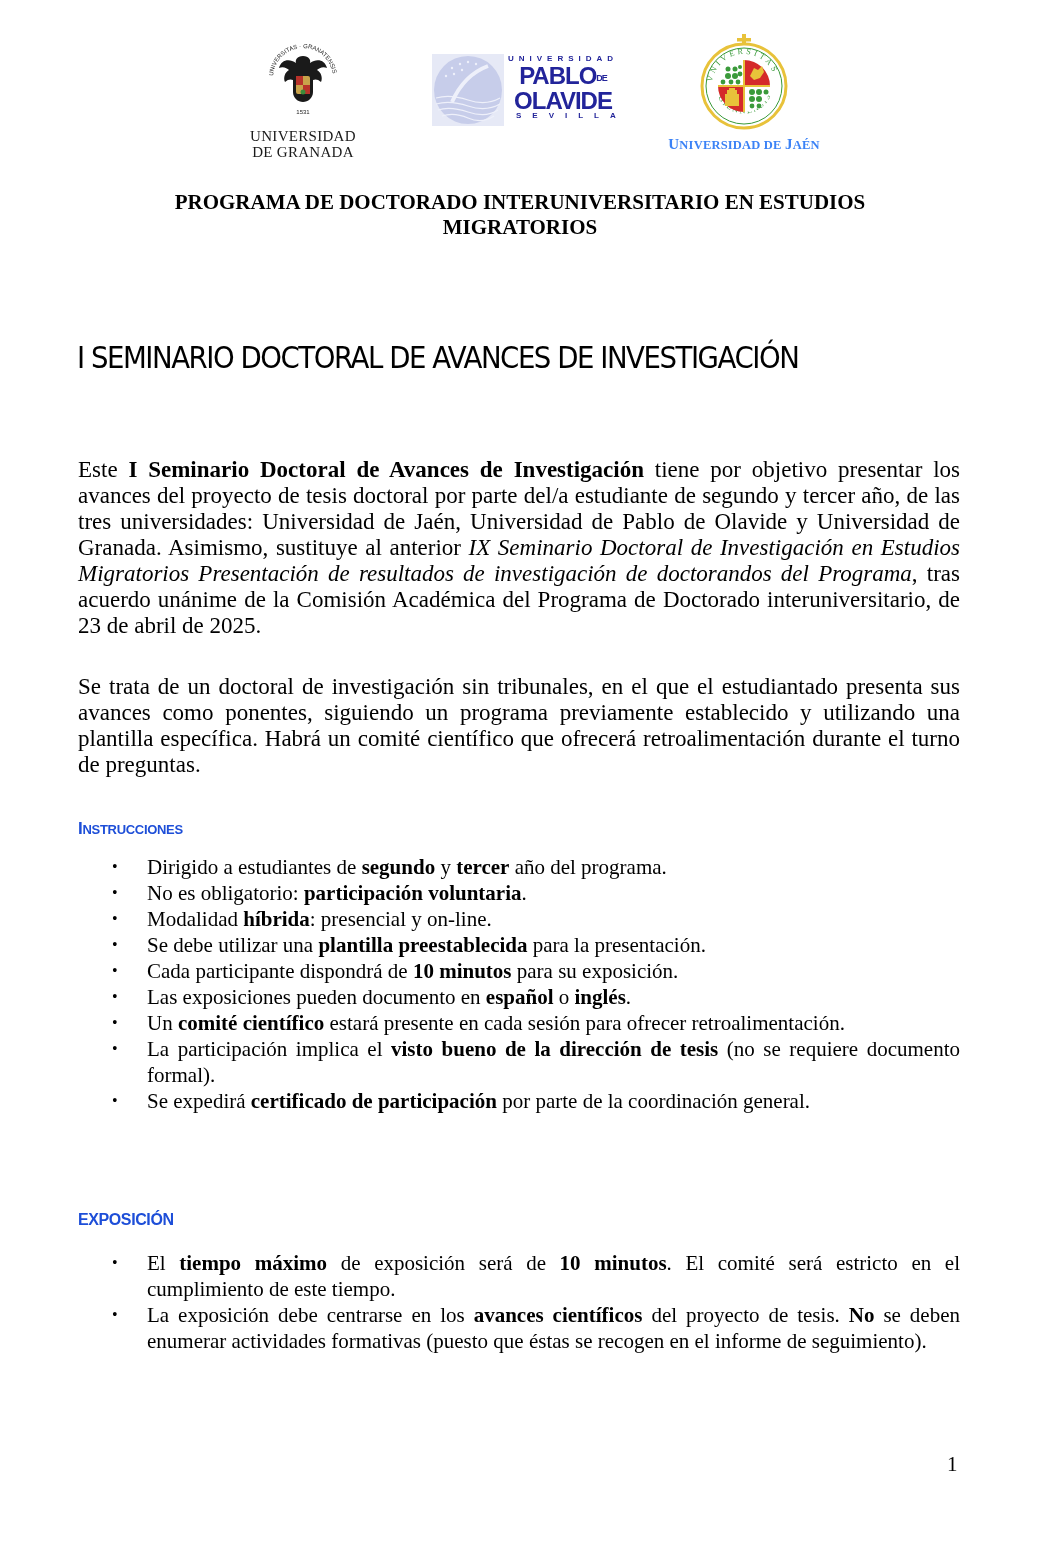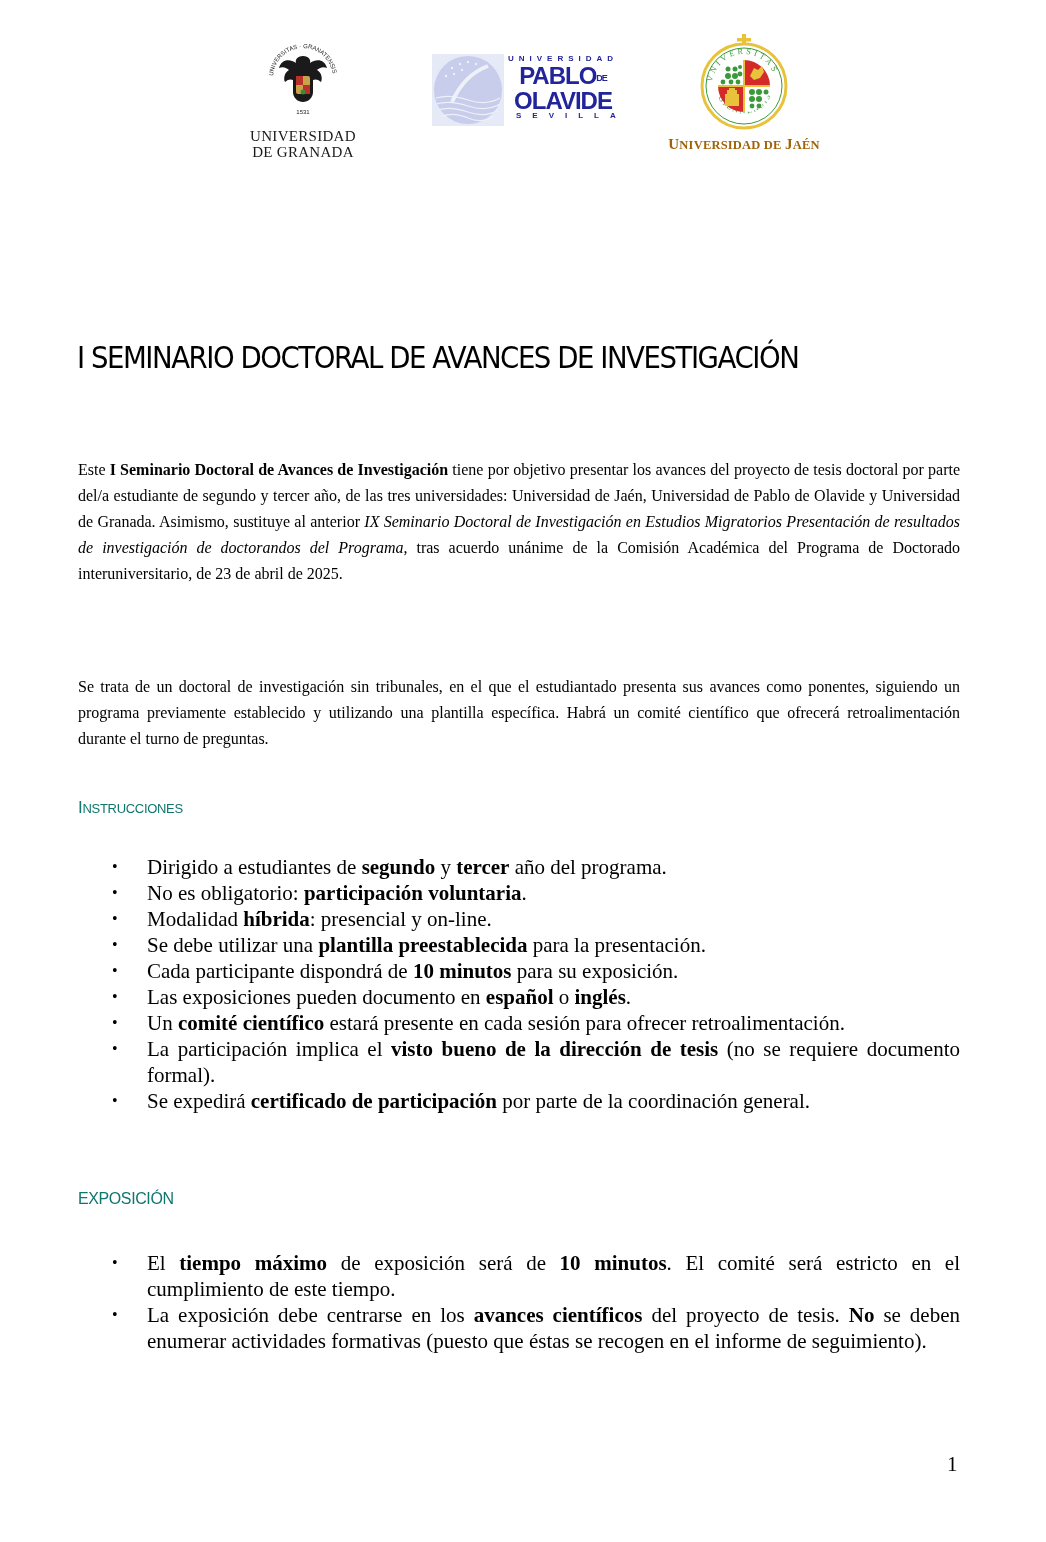--- a/index.html
+++ b/index.html
@@ -3,36 +3,36 @@
   <meta charset="utf-8">
   <style>
     html, body { margin: 0; padding: 0; background: #ffffff; }
     body { width: 1046px; height: 1542px; position: relative; overflow: hidden; color: #000; font-family: "Liberation Serif", serif; }
     .logos { position: absolute; top: 30px; left: 0; width: 1046px; height: 130px; }
     .logo { position: absolute; }
     .logo-ugr { left: 238px; top: 6px; width: 130px; text-align: center; }
     .logo-upo { left: 430px; top: 24px; width: 185px; height: 72px; }
     .logo-uja { left: 664px; top: 2px; width: 160px; text-align: center; }
     .ugr-text { font-family: "Liberation Serif", serif; font-size: 15px; line-height: 16px; letter-spacing: 0.3px; color: #1a1a1a; margin-top: 4px; }
-    .uja-text { font-family: "Liberation Serif", serif; font-size: 12.5px; font-weight: bold; color: #a16207; margin-top: 2px; letter-spacing: 0.2px; }
+    .uja-text { font-family: "Liberation Serif", serif; font-size: 12.5px; font-weight: bold; color: #3b82f6; margin-top: 2px; letter-spacing: 0.2px; }
     .uja-text .big { font-size: 15px; }
     .upo-circle { position: absolute; left: 2px; top: 0; }
     .upo-words { position: absolute; left: 78px; top: 0; width: 110px; text-align: center; color: #22249a; font-family: "Liberation Sans", sans-serif; }
     .upo-univ { font-size: 8px; letter-spacing: 5px; font-weight: bold; }
     .upo-pablo { font-family: Liberation Sans, sans-serif; font-weight: bold; font-size: 24px; line-height: 20px; letter-spacing: -1px; margin-top: 3px; }
     .upo-sev { font-size: 8px; letter-spacing: 11px; margin-top: 0; padding-left: 8px; font-weight: bold; }
 
     .program-title { position: absolute; top: 190px; left: 80px; width: 880px; text-align: center; font-family: "Liberation Serif", serif; font-weight: bold; font-size: 21px; line-height: 25px; }
     .main-title { position: absolute; top: 336px; left: 77px; width: 900px; font-family: "DejaVu Sans", sans-serif; font-size: 30px; letter-spacing: -1.6px; line-height: 44px; transform: scaleX(0.92); transform-origin: left center; white-space: nowrap; }
 
-    .para { position: absolute; left: 78px; width: 882px; font-family: "Liberation Serif", serif; font-size: 16px; line-height: 26px; text-align: justify; }
+    .para { position: absolute; left: 78px; width: 882px; font-family: "Liberation Serif", serif; font-size: 23px; line-height: 26px; text-align: justify; }
     .para-1 { top: 457px; }
     .para-2 { top: 674px; }
 
-    .section-heading { position: absolute; left: 78px; font-family: "Liberation Sans", sans-serif; font-weight: normal; color: #0f766e; }
+    .section-heading { position: absolute; left: 78px; font-family: "Liberation Sans", sans-serif; font-weight: bold; color: #1d4ed8; margin-top: 21px; }
     .h-instr { top: 798px; font-size: 17px; letter-spacing: -0.3px; }
     .h-instr .sc { font-size: 13px; }
     .h-expo { top: 1190px; font-size: 16px; letter-spacing: -0.4px; }
 
     .blist { position: absolute; left: 110px; width: 850px; margin: 0; padding: 0; list-style: none; font-family: "Liberation Serif", serif; font-size: 21px; line-height: 26px; }
     .blist li { position: relative; padding-left: 37px; text-align: justify; }
     .blist li .bullet { position: absolute; left: 2px; top: 0; font-size: 16px; }
     .list-instr { top: 854px; }
     .list-expo { top: 1250px; }
     .list-expo li { margin-bottom: 0; }
@@ -136,20 +136,22 @@
           <rect x="31" y="58" width="4" height="4"></rect>
           <rect x="37" y="58" width="4" height="4"></rect>
           <rect x="33" y="56" width="6" height="6"></rect>
       </g>
     </svg>
     <div class="uja-text"><span class="big">U</span><span>NIVERSIDAD DE </span><span class="big">J</span><span>AÉN</span></div>
   </div>
 </div>
 
 <div class="program-title">
+  <div>PROGRAMA DE DOCTORADO INTERUNIVERSITARIO EN ESTUDIOS</div>
+  <div>MIGRATORIOS</div>
 </div>
 
 <div class="main-title">I SEMINARIO DOCTORAL DE AVANCES DE INVESTIGACIÓN</div>
 
 <p class="para para-1" style="margin:0"><span>Este </span><b>I Seminario Doctoral de Avances de Investigación</b><span> tiene por objetivo presentar los avances del proyecto de tesis doctoral por parte del/a estudiante de segundo y tercer año, de las tres universidades: Universidad de Jaén, Universidad de Pablo de Olavide y Universidad de Granada. Asimismo, sustituye al anterior </span><i>IX Seminario Doctoral de Investigación en Estudios Migratorios Presentación de resultados de investigación de doctorandos del Programa</i><span>, tras acuerdo unánime de la Comisión Académica del Programa de Doctorado interuniversitario, de 23 de abril de 2025.</span></p>
 
 <p class="para para-2" style="margin:0">Se trata de un doctoral de investigación sin tribunales, en el que el estudiantado presenta sus avances como ponentes, siguiendo un programa previamente establecido y utilizando una plantilla específica. Habrá un comité científico que ofrecerá retroalimentación durante el turno de preguntas.</p>
 
 <div class="section-heading h-instr"><span>I</span><span class="sc">NSTRUCCIONES</span></div>
 

